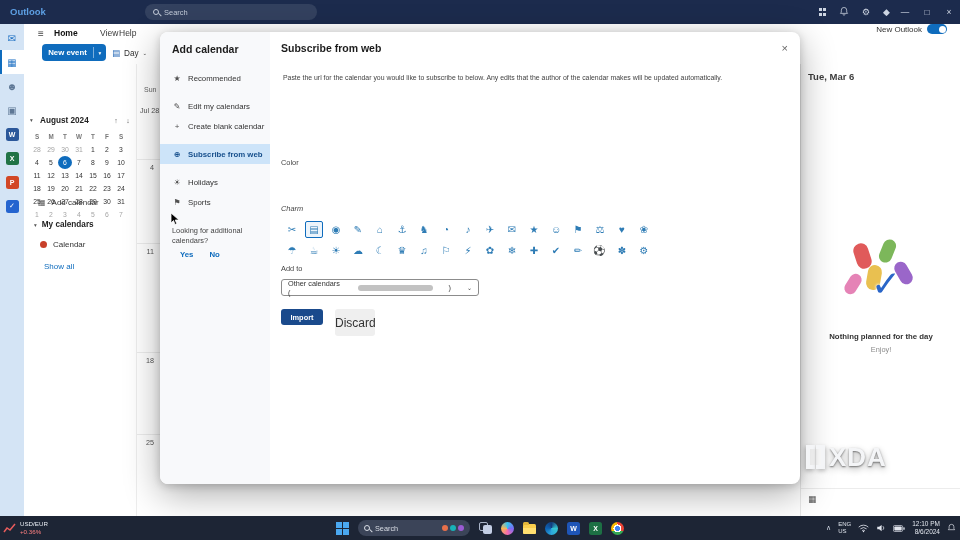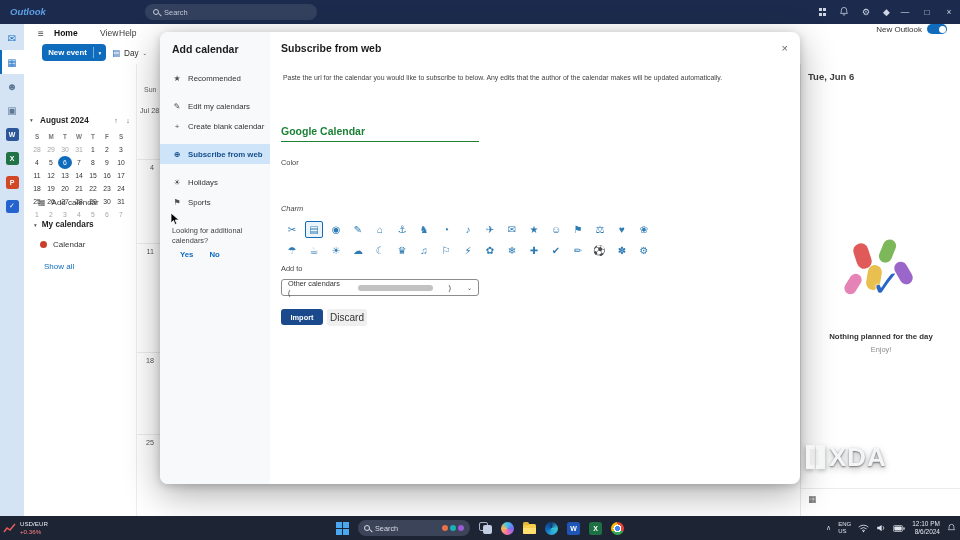--- a/index.html
+++ b/index.html
@@ -2,21 +2,21 @@
 <html style="--accent: #0f6cbd; --link: #0f6cbd; --green: #1d8238; --primary_btn: #1a4a8c; --titlebar_bg: #1c2b4d; --taskbar_bg: #1d2535; --rail_bg: #d4e4f5; --nav_sel_bg: #cde4f9; --charm_col: #2e7cb5; --redact: #c2c2c2;"><head>
 <meta charset="utf-8">
 <style>
   *{margin:0;padding:0;box-sizing:border-box;}
   html,body{width:960px;height:540px;background:#000;}
   body{font-family:"Liberation Sans","DejaVu Sans",sans-serif;position:relative;overflow:hidden;}
   .canvas{position:absolute;inset:0;width:960px;height:540px;background:#fff;overflow:hidden;}
 
   
   .titlebar{position:absolute;left:0;top:0;width:960px;height:24px;background:var(--titlebar_bg,#1c2b4d);z-index:50;}
-  .tb-app{position:absolute;left:10px;top:0;line-height:24px;font-size:9.5px;font-weight:700;color:#5d9fe3;font-style:italic;}
+  .tb-app{position:absolute;left:10px;top:0;line-height:24px;font-size:9.5px;font-weight:700;color:#5d9fe3;}
   .tb-search{position:absolute;left:145px;top:4px;width:172px;height:16px;background:#33415f;border-radius:8px;display:flex;align-items:center;gap:5px;padding-left:8px;}
   .magnifier{width:6px;height:6px;border:1px solid #c3cbd9;border-radius:50%;position:relative;flex:none;}
   .magnifier::after{content:"";position:absolute;width:3.5px;height:1px;background:#c3cbd9;right:-3px;bottom:-1px;transform:rotate(45deg);}
   .tb-search-txt{font-size:7.5px;color:#c3cbd9;}
   .tb-icons{position:absolute;right:70px;top:0;height:24px;display:flex;align-items:center;gap:13px;}
   .tb-ico{color:#cdd5e2;font-size:9px;line-height:1;}
   .tb-apps{display:grid;grid-template-columns:3px 3px;grid-template-rows:3px 3px;gap:1.5px;}
   .tb-apps i{background:#cdd5e2;display:block;}
   .win-controls{position:absolute;right:0;top:0;height:24px;display:flex;}
   .wc{width:22px;height:24px;display:flex;align-items:center;justify-content:center;color:#cdd5e2;font-size:8.5px;}
@@ -126,23 +126,23 @@
   .swatches{display:flex;gap:4px;}
   .swatch{width:11px;height:11px;border-radius:50%;}
   .mdl-customize{font-size:7.8px;color:var(--link,#0f6cbd);}
   .charm-row{position:absolute;left:13px;display:flex;gap:4px;}
   .row1{top:189px;}.row2{top:210px;}
   .charm{width:18px;height:17px;display:flex;align-items:center;justify-content:center;font-size:10px;color:var(--charm_col,#2e7cb5);border:1px solid transparent;border-radius:2px;}
   .charm-sel{border-color:var(--accent,#0f6cbd);background:#ecf4fb;}
   .mdl-dropdown{position:absolute;left:11px;top:247px;width:198px;height:17px;border:1px solid #8c8c8c;border-radius:3px;display:flex;align-items:center;padding:0 6px;font-size:7.3px;color:#333;gap:16px;}
   .r-dd{width:78px;}
   .dd-chev{margin-left:auto;font-size:6px;color:#444;}
-  .mdl-buttons{position:absolute;left:11px;top:277px;display:flex;gap:4px;}
+  .mdl-buttons{position:absolute;left:11px;top:277px;display:flex;gap:12px;}
   .btn-import{width:42px;height:16px;background:var(--primary_btn,#1a4a8c);color:#fff;font-size:7.4px;font-weight:600;border:none;border-radius:3px;font-family:inherit;cursor:pointer;}
-  .btn-discard{width:40px;height:17px;background:#efefef;color:#333;font-size:10px;border:none;border-radius:3px;font-family:inherit;cursor:pointer;}
+  .btn-discard{width:40px;height:27px;background:#efefef;color:#333;font-size:12px;border:none;border-radius:3px;font-family:inherit;cursor:pointer;}
 
   
   .cursor{position:absolute;left:170px;top:212px;z-index:80;}
   .watermark{position:absolute;left:806px;top:444px;z-index:70;display:flex;align-items:center;gap:4px;color:#f4f5f7;text-shadow:0 1px 2px rgba(0,0,0,.5),0 3px 7px rgba(0,0,0,.3);}
   .wm-bl{width:9px;height:24px;border:4.5px solid #f4f5f7;border-right:none;box-shadow:-1px 2px 4px rgba(0,0,0,.25);}
   .wm-br{width:9px;height:24px;border:4.5px solid #f4f5f7;border-left:none;margin-left:-3px;box-shadow:1px 2px 4px rgba(0,0,0,.25);}
   .wm-txt{font-size:26px;font-weight:800;letter-spacing:1px;line-height:1;}
 
   
   .taskbar{position:absolute;left:0;top:516px;width:960px;height:24px;background:var(--taskbar_bg,#1d2535);z-index:90;}
@@ -286,21 +286,21 @@
     <span class="mv-cell mv-c1">4</span>
     <span class="mv-cell mv-c2">11</span>
     <span class="mv-cell mv-c3">18</span>
     <span class="mv-cell mv-c4">25</span>
     <div class="mv-line l1"></div>
     <div class="mv-line l2"></div>
     <div class="mv-line l3"></div>
     <div class="mv-line l4"></div>
 
     <div class="day-panel">
-      <div class="dp-date">Tue, Jun 6</div>
+      <div class="dp-date">Tue, Mar 6</div>
       <div class="dp-illus">
         <span class="bean b1"></span>
         <span class="bean b2"></span>
         <span class="bean b3"></span>
         <span class="bean b4"></span>
         <span class="bean b5"></span>
         <span class="dp-check">✓</span>
       </div>
       <div class="dp-title">Nothing planned for the day</div>
       <div class="dp-sub">Enjoy!</div>
@@ -395,21 +395,20 @@
       <div class="mn-prompt">Looking for additional calendars?</div>
       <div class="mn-links">
         <span class="mn-link">Yes</span>
         <span class="mn-link">No</span>
       </div>
     </div>
     <div class="modal-content">
       <span class="mdl-close">×</span>
       <div class="mdl-title">Subscribe from web</div>
       <div class="mdl-desc">Paste the url for the calendar you would like to subscribe to below. Any edits that the author of the calendar makes will be updated automatically.</div>
-      <div class="mdl-name">Google Calendar</div>
       <div class="mdl-label lab-color">Color</div>
       <div class="mdl-label lab-charm">Charm</div>
       <div class="charm-row row1">
           <span class="charm">✂</span>
           <span class="charm charm-sel">▤</span>
           <span class="charm">◉</span>
           <span class="charm">✎</span>
           <span class="charm">⌂</span>
           <span class="charm">⚓</span>
           <span class="charm">♞</span>

